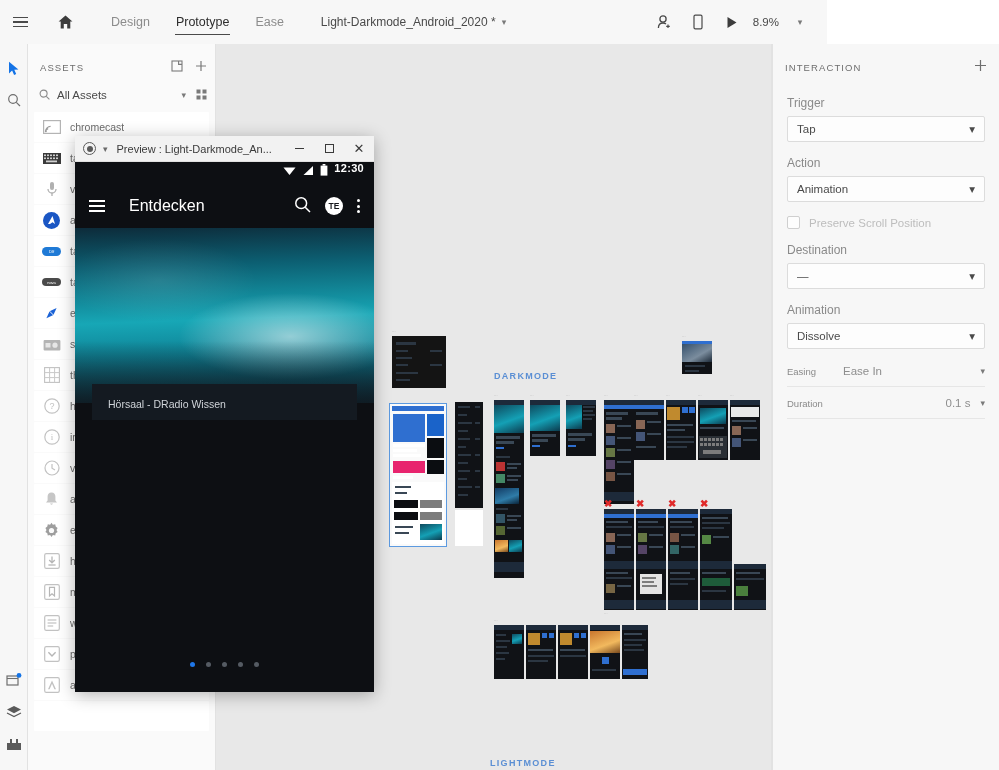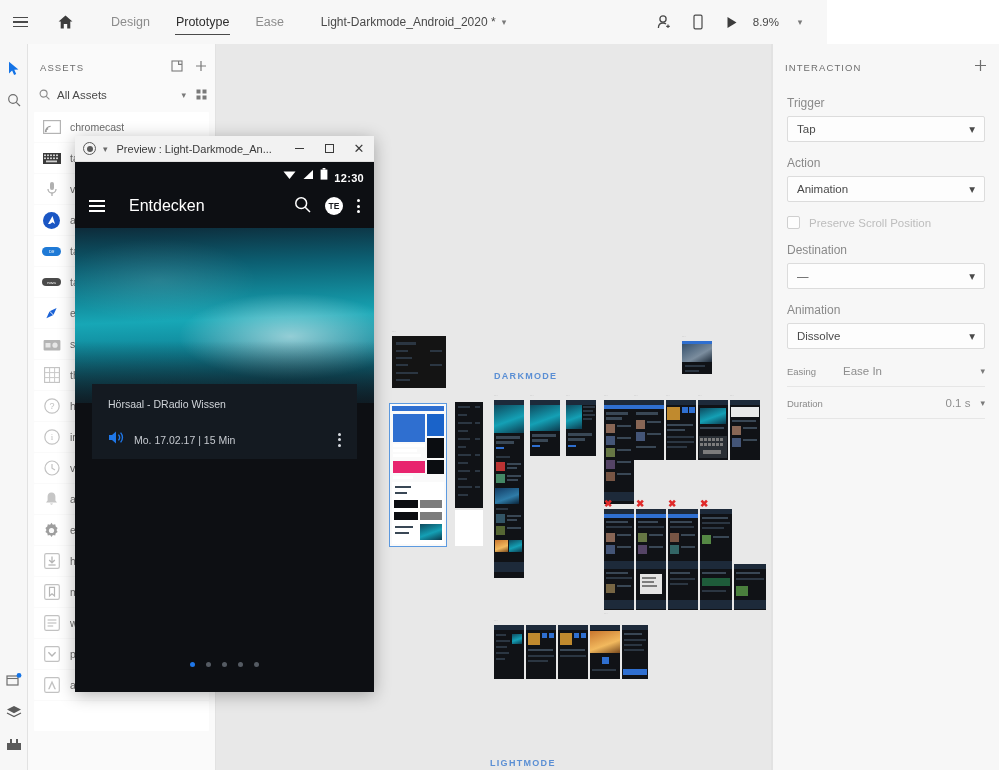--- a/index.html
+++ b/index.html
@@ -138,21 +138,21 @@
   .pv-title { margin-left: 9px; font-size: 11px; color: #3a3a3a; white-space: nowrap; }
   .pv-winbtns { margin-left: auto; display: flex; height: 26px; }
   .pv-wb { width: 30px; height: 26px; display:flex; align-items:center; justify-content:center; cursor:pointer; color:#3a3a3a; }
   .pv-wb.min i { display:block; width: 9px; height: 1px; background: #3a3a3a; }
   .pv-wb.max i { display:block; width: 9px; height: 9px; border: 1px solid #3a3a3a; }
   .pv-wb.cls { font-size: 13px; }
 
   .pv-body { position: relative; width: 299px; height: 530px; background: #0d0f13; overflow: hidden; }
 
   .pv-status {
-    height: 22px; background: #0d0f13; display:flex; align-items:flex-end;
+    height: 22px; background: #0d0f13; display:flex; align-items:flex-start;
     justify-content: flex-end; padding-right: 10px; gap: 6px;
   }
   .pv-status .clock { font-size: 11px; color: #ffffff; font-weight: bold; letter-spacing: .3px; }
 
   .pv-appbar {
     height: 44px; background: #0d0f13; display:flex; align-items:center; padding: 0 14px; gap: 0;
   }
   .pv-appbar .burger { display:flex; flex-direction:column; gap:3px; cursor:pointer; }
   .pv-appbar .burger i { display:block; width: 16px; height: 2px; background: #ffffff; }
   .pv-appbar .apptitle { margin-left: 24px; font-size: 16px; color: #ffffff; }
@@ -948,34 +948,20 @@
             <i></i>
             <i></i>
           </span>
       </span>
     </div>
 
     <div class="hero"></div>
 
     <div class="card">
       <div class="kicker">Hörsaal - DRadio Wissen</div>
-      <div class="meta">
-        <span>
-          <svg width="17" height="15" viewBox="0 0 17 15">
-              <path d="M1 5 h3 L8 1.6 v11.8 L4 10 H1 Z" fill="#1f77e8"></path>
-              <path d="M10.4 4.6 a4.4 4.4 0 0 1 0 5.8 M12.6 2.6 a7.4 7.4 0 0 1 0 9.8" fill="none" stroke="#1f77e8" stroke-width="1.4"></path>
-            </svg>
-        </span>
-        <span class="mtext">Mo. 17.02.17 | 15 Min</span>
-        <span class="kebab">
-            <i></i>
-            <i></i>
-            <i></i>
-          </span>
-      </div>
     </div>
 
     <div class="dots">
       <span class="dot on"></span>
       <span class="dot"></span>
       <span class="dot"></span>
       <span class="dot"></span>
       <span class="dot"></span>
     </div>
 

